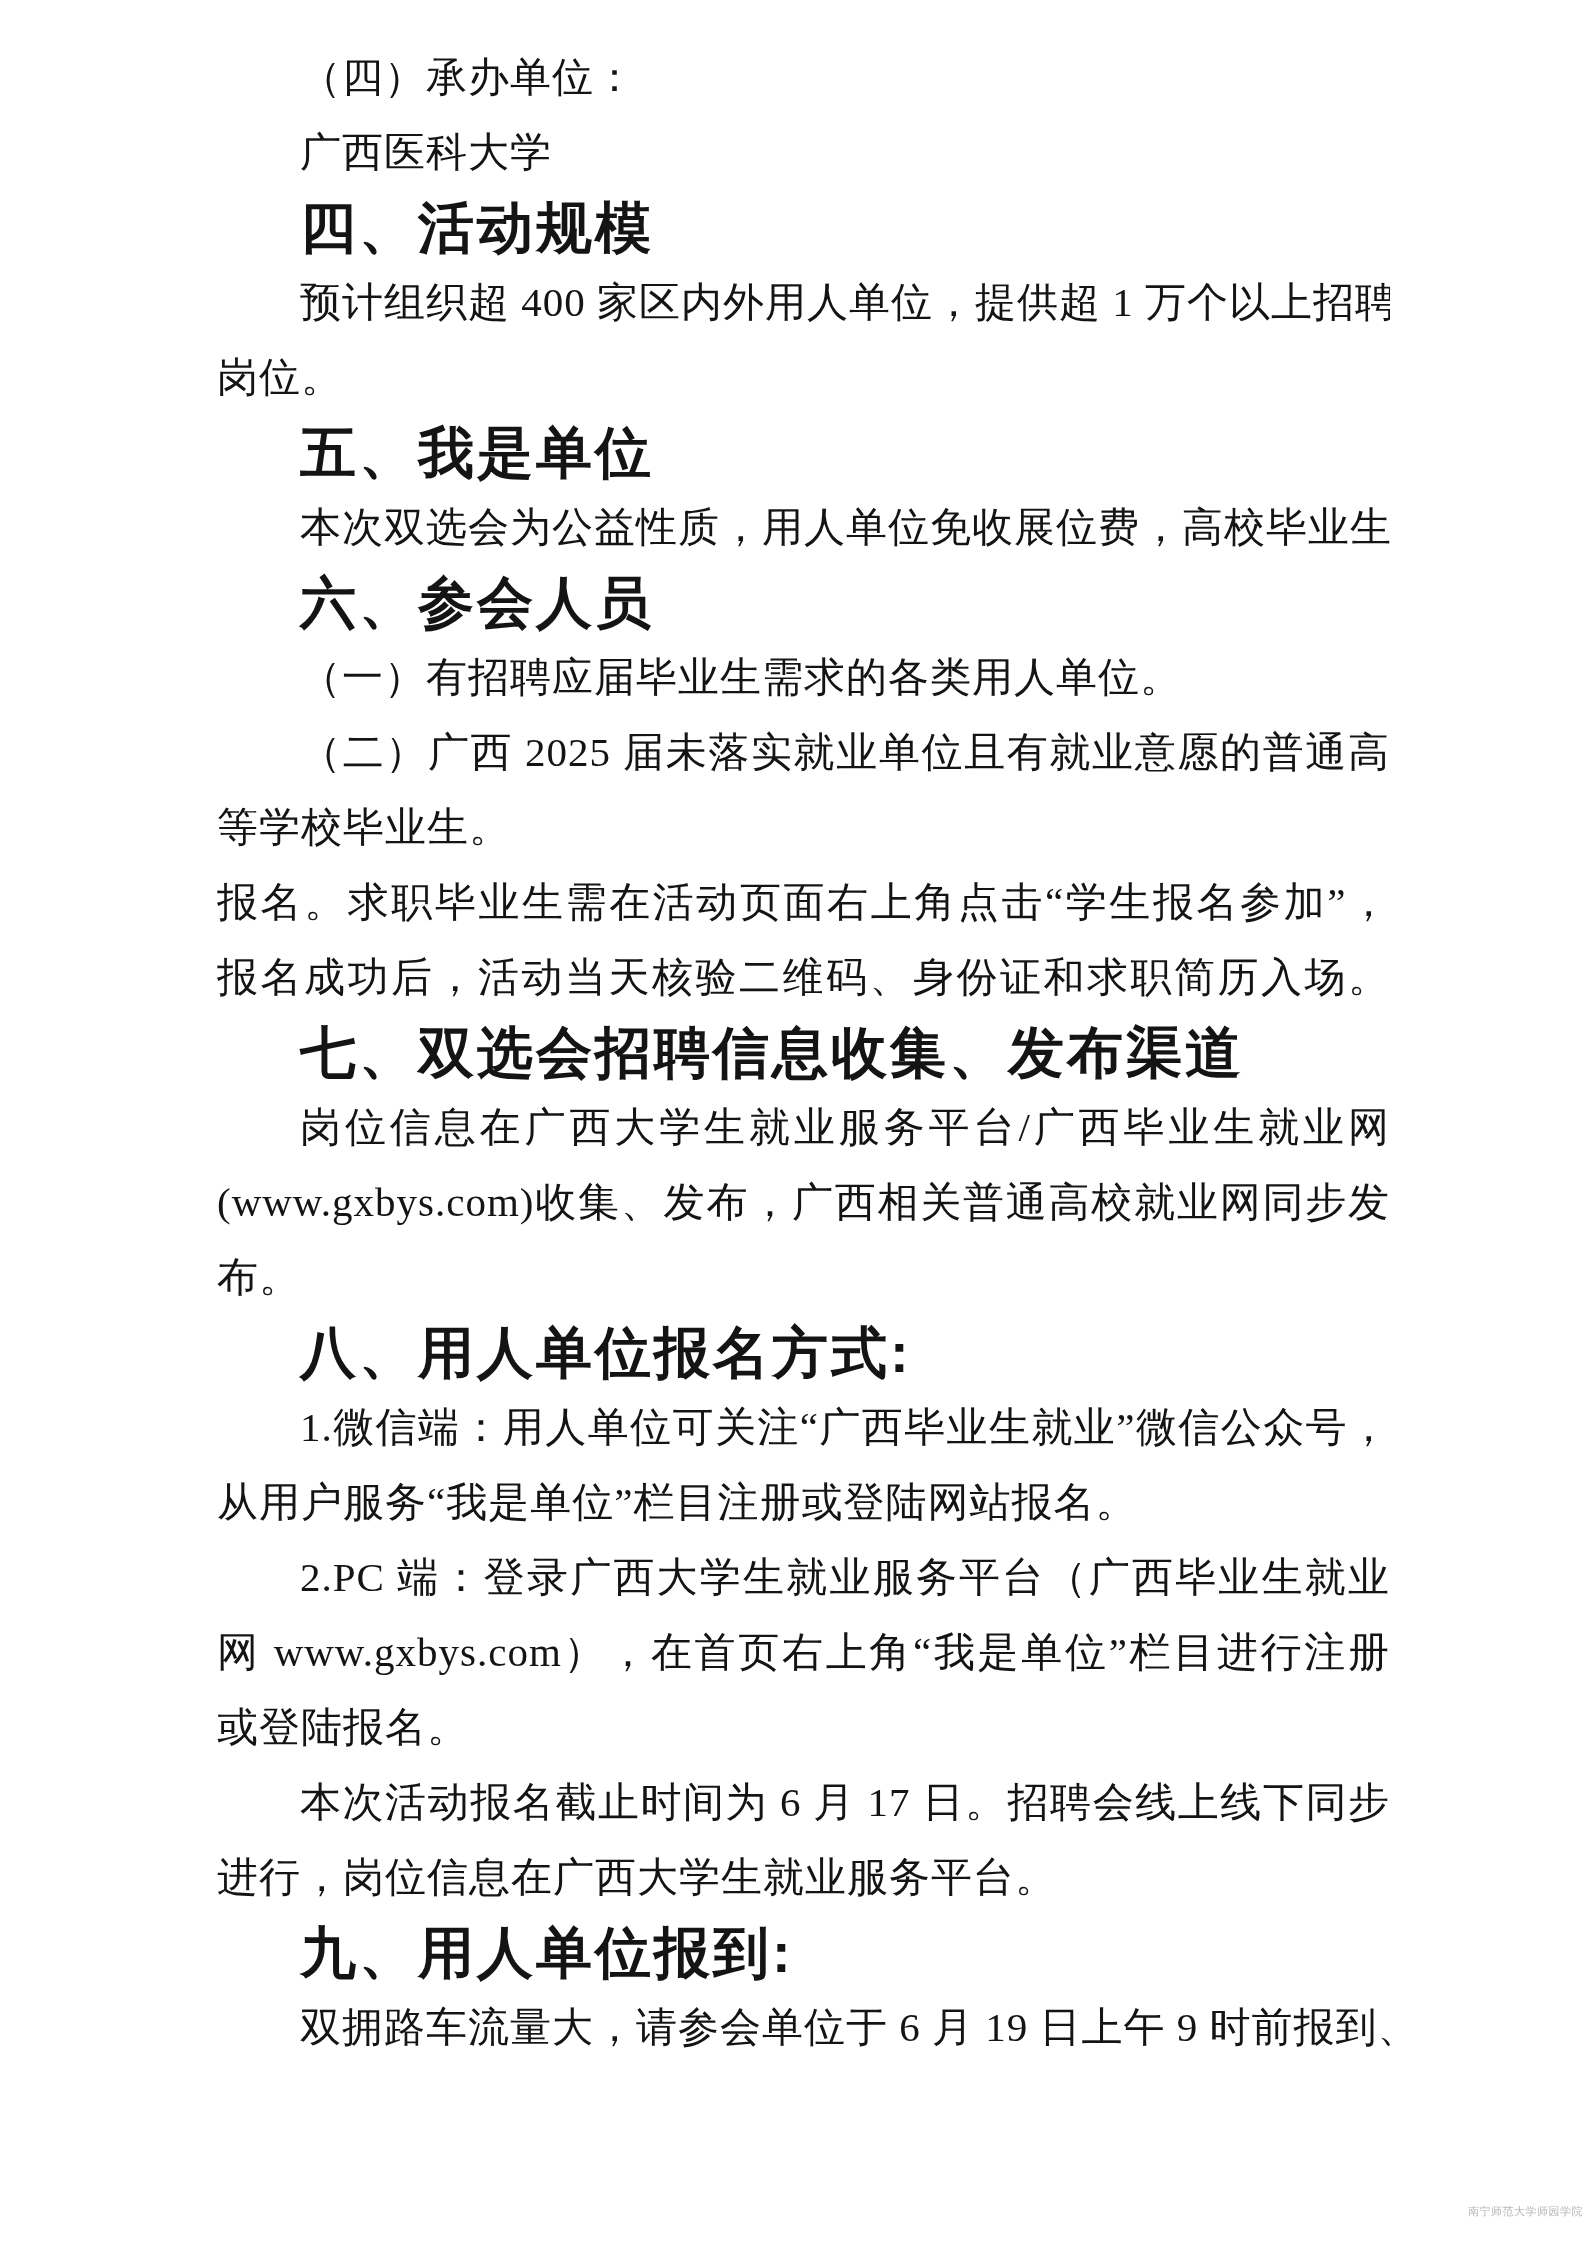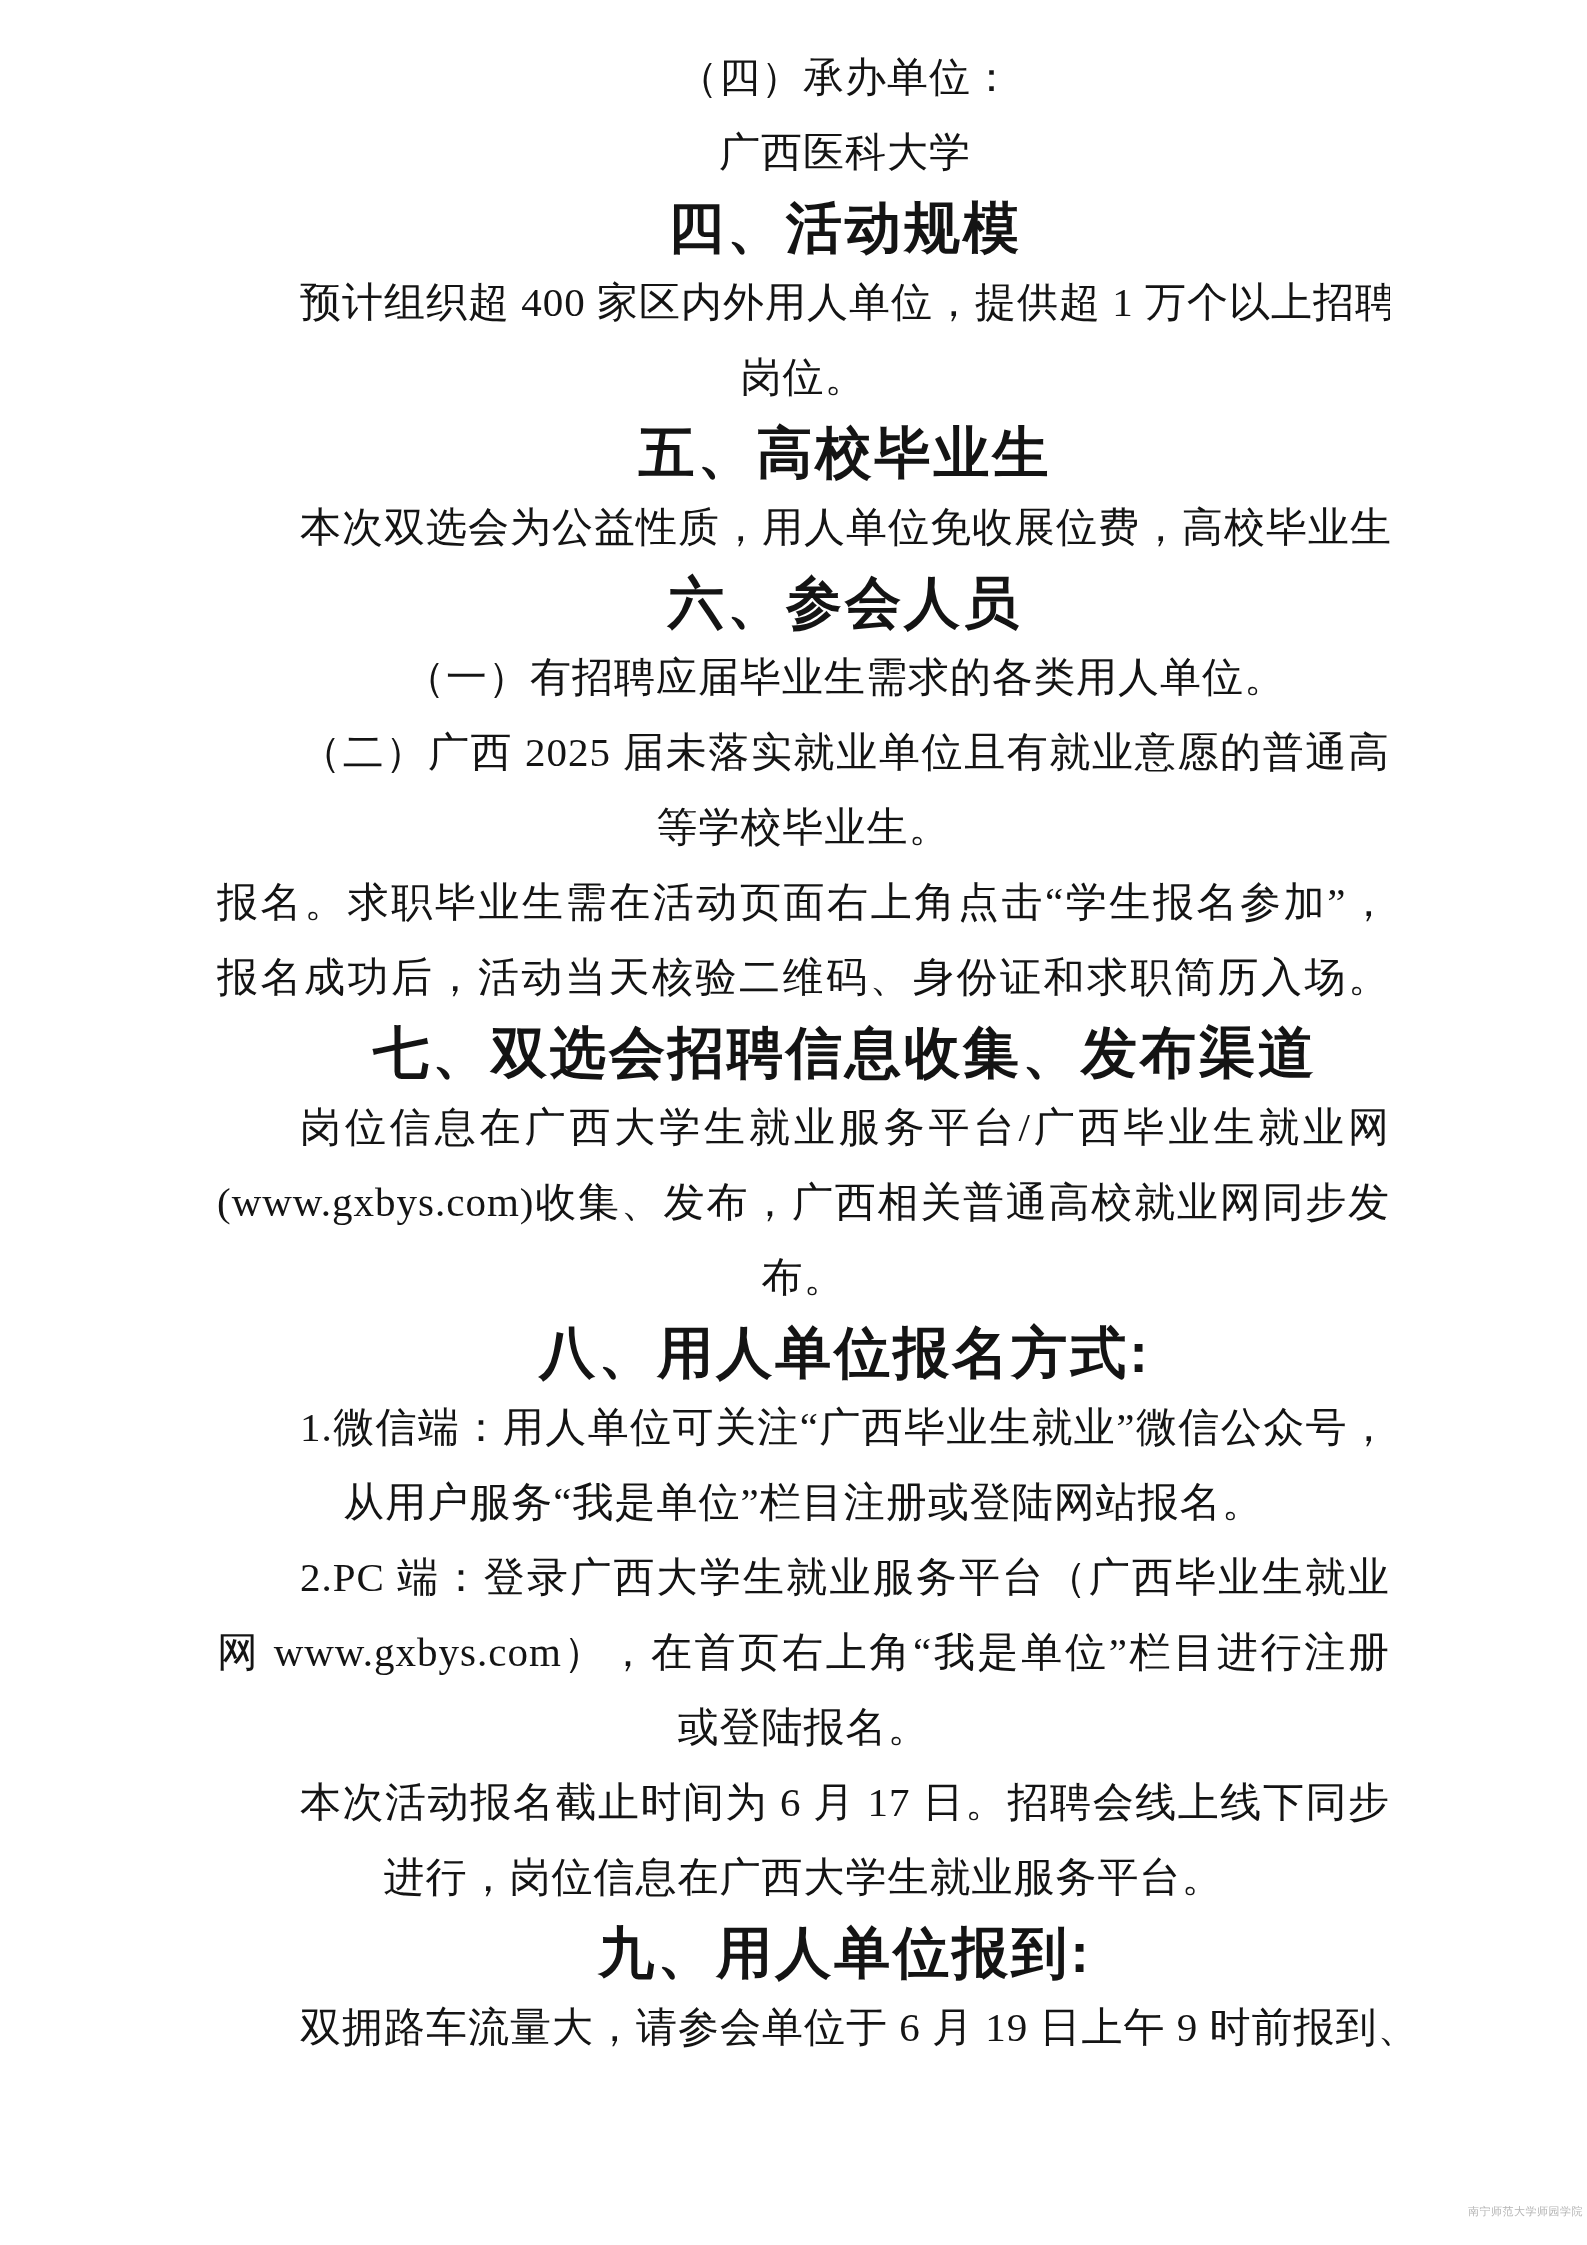--- a/index.html
+++ b/index.html
@@ -20,21 +20,21 @@
     top: 40px;
     width: 1173px;
   }
   .line {
     height: 75px;
     line-height: 75px;
     font-size: 41px;
     letter-spacing: 1px;
     color: #141414;
     white-space: nowrap;
-    text-align: center;
+    text-align: left;
   }
   .line.indent {
     padding-left: 83px;
   }
   .line.justify {
     text-align: justify;
     text-align-last: justify;
     overflow: hidden;
   }
   .line.body, .line.kai {
@@ -59,21 +59,21 @@
 </style>
 </head>
 <body style="background: rgb(255, 255, 255);">
 
 <div class="doc" style="color: rgb(20, 20, 20);">
     <div class="line kai indent">（四）承办单位：</div>
     <div class="line kai indent">广西医科大学</div>
     <div class="line heading indent">四、活动规模</div>
     <div class="line body indent justify">预计组织超 400 家区内外用人单位，提供超 1 万个以上招聘</div>
     <div class="line body">岗位。</div>
-    <div class="line heading indent">五、高校毕业生</div>
+    <div class="line heading indent">五、我是单位</div>
     <div class="line body indent justify">本次双选会为公益性质，用人单位免收展位费，高校毕业生</div>
     <div class="line heading indent">六、参会人员</div>
     <div class="line body indent">（一）有招聘应届毕业生需求的各类用人单位。</div>
     <div class="line body indent justify">（二）广西 2025 届未落实就业单位且有就业意愿的普通高</div>
     <div class="line body">等学校毕业生。</div>
     <div class="line body justify">报名。求职毕业生需在活动页面右上角点击“学生报名参加”，</div>
     <div class="line body justify">报名成功后，活动当天核验二维码、身份证和求职简历入场。</div>
     <div class="line heading indent">七、双选会招聘信息收集、发布渠道</div>
     <div class="line body indent justify">岗位信息在广西大学生就业服务平台/广西毕业生就业网</div>
     <div class="line body justify">(www.gxbys.com)收集、发布，广西相关普通高校就业网同步发</div>

